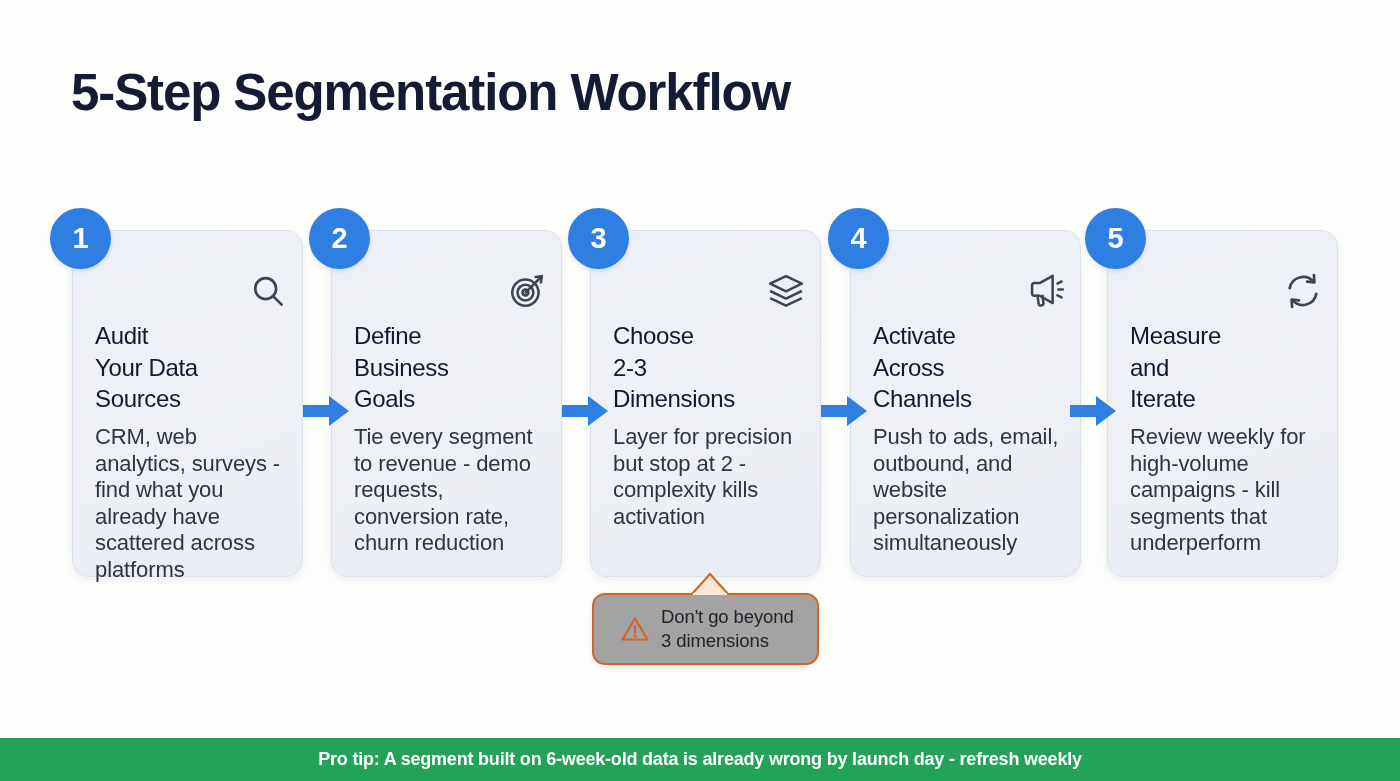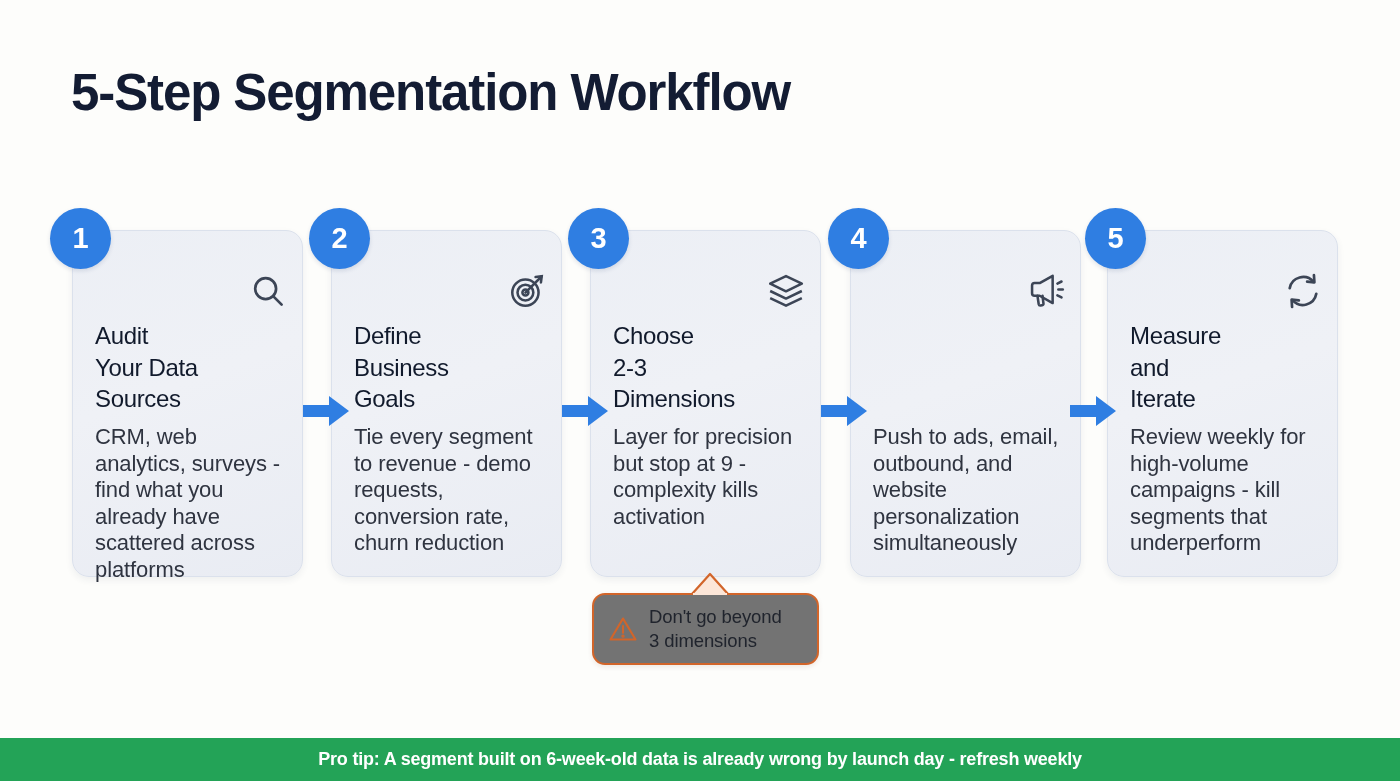--- a/index.html
+++ b/index.html
@@ -109,26 +109,26 @@
   .arrow-0 { left: 303px; }
   .arrow-1 { left: 562px; }
   .arrow-2 { left: 821px; }
   .arrow-3 { left: 1070px; }
 
   
   .callout {
     position: absolute;
     left: 592px; top: 593px;
     width: 227px; height: 72px;
-    background: #737373;
+    background: #a3a3a3;
     border: 2px solid #d2652a;
     border-radius: 13px;
     display: flex;
     align-items: center;
-    padding: 0 12px 0 14px;
+    padding: 0 12px 0 26px;
     gap: 11px;
     box-shadow: 0 2px 5px rgba(120,60,20,0.10);
   }
   .callout-pointer {
     position: absolute;
     left: 690px; top: 572px;
     width: 40px; height: 23px;
     z-index: 2;
   }
   .callout-icon { width: 30px; height: 30px; flex: 0 0 30px; color: #d2652a; }
@@ -219,41 +219,44 @@
       <div class="card-icon">
         <svg viewBox="0 0 24 24" fill="none" stroke="currentColor" stroke-width="1.6" stroke-linejoin="round">
           <path d="M12 2.6 L22 7.4 L12 12.2 L2 7.4 Z"></path>
           <path d="M2 12 L12 16.8 L22 12"></path>
           <path d="M2 16.5 L12 21.3 L22 16.5"></path>
         </svg>
       </div>
       <div class="card-title">Choose
 2-3
 Dimensions</div>
-      <div class="card-body">Layer for precision but stop at 9 - complexity kills activation</div>
+      <div class="card-body">Layer for precision but stop at 2 - complexity kills activation</div>
     </div>
 
     <div class="arrow arrow-2">
       <svg width="47" height="40" viewBox="0 0 47 40">
         <path d="M0 14 L26 14 L26 5 L46 20 L26 35 L26 26 L0 26 Z" fill="#2f7ee2"></path>
       </svg>
     </div>
 
     <div class="step step-3">
       <div class="card"></div>
       <div class="badge">4</div>
       <div class="card-icon">
         <svg viewBox="0 0 24 24" fill="none" stroke="currentColor" stroke-width="1.6" stroke-linejoin="round" stroke-linecap="round">
           <path d="M3.2 8.6 L3.2 13.4 A1.6 1.6 0 0 0 4.8 15 L8 15 L16.2 19.6 L16.2 2.4 L8 7 L4.8 7 A1.6 1.6 0 0 0 3.2 8.6 Z"></path>
           <path d="M6.6 15 L7.4 20.4 A1 1 0 0 0 8.5 21.2 L9.6 21 A1 1 0 0 0 10.4 19.9 L9.8 15"></path>
           <line x1="19.2" y1="7.3" x2="21.8" y2="6"></line>
           <line x1="19.8" y1="11" x2="22.6" y2="11"></line>
           <line x1="19.2" y1="14.7" x2="21.8" y2="16"></line>
         </svg>
       </div>
+      <div class="card-title">Activate
+Across
+Channels</div>
       <div class="card-body">Push to ads, email, outbound, and website personalization simultaneously</div>
     </div>
 
     <div class="arrow arrow-3">
       <svg width="47" height="40" viewBox="0 0 47 40">
         <path d="M0 14 L26 14 L26 5 L46 20 L26 35 L26 26 L0 26 Z" fill="#2f7ee2"></path>
       </svg>
     </div>
 
     <div class="step step-4">

